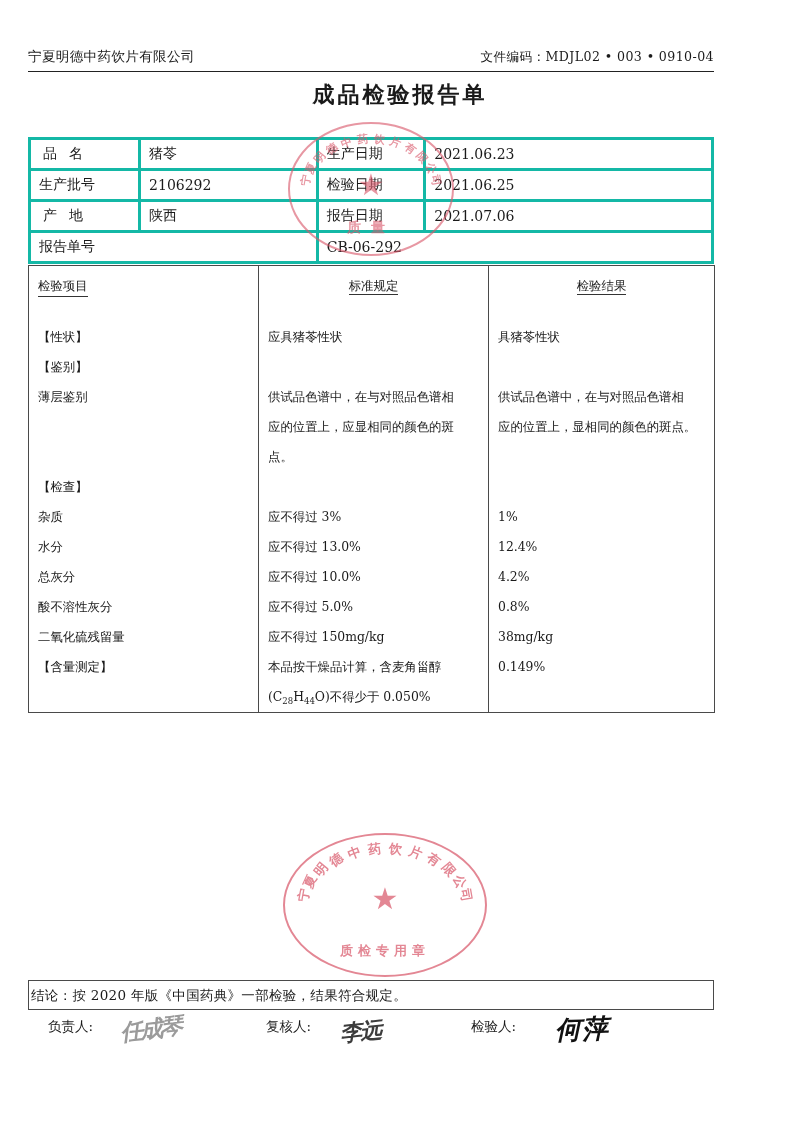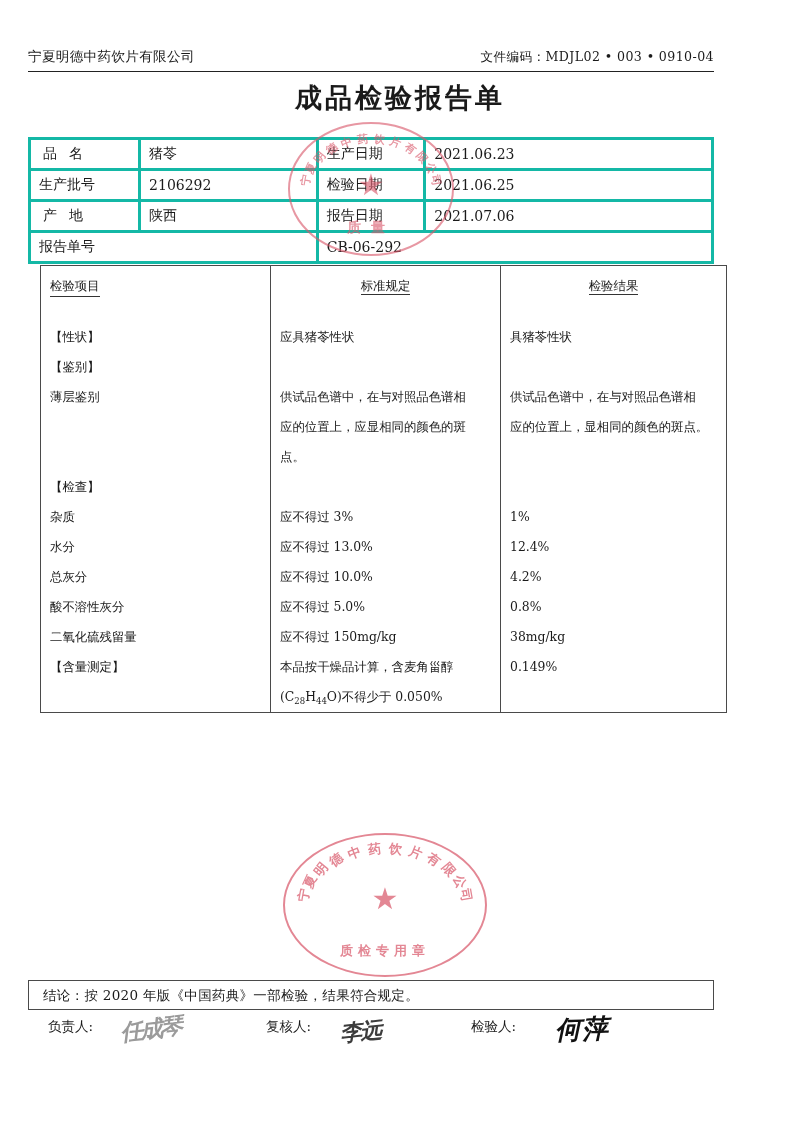--- a/index.html
+++ b/index.html
@@ -17,21 +17,21 @@
   .hdr{
     position:absolute;left:28px;top:48px;width:686px;
     display:flex;justify-content:space-between;align-items:flex-end;
     font-size:13.5px;letter-spacing:.4px;
     padding-bottom:5px;
     border-bottom:1.6px solid #222;
   }
   .hdr .code{font-size:12.6px;}
   .title{
     position:absolute;left:0;top:80px;width:800px;text-align:center;
-    font-size:27px;font-weight:bold;letter-spacing:3px;
+    font-size:22px;font-weight:bold;letter-spacing:3px;
   }
 
   
   .tbl{
     position:absolute;left:28px;top:137px;width:686px;
     border-collapse:collapse;
     table-layout:fixed;
   }
   .tbl td{
     border:3px solid #14b8a6;
@@ -44,21 +44,21 @@
   .lbl{width:88px;white-space:nowrap;}
   .lbl.sp{letter-spacing:12px;text-indent:4px;}
   .val-name{width:142px;margin-top:11px;}
   .lbl2{width:86px;white-space:nowrap;}
   .val-date{width:230px;}
   .rowno-lbl{white-space:nowrap;}
 
   
   .rtbl{
     position:absolute;left:28px;top:265px;width:686px;
-    border-collapse:collapse;table-layout:fixed;margin-left:12px;
+    border-collapse:collapse;table-layout:fixed;
   }
   .rtbl td{
     border-left:1px solid #4a4a4a;
     border-right:1px solid #4a4a4a;
     font-size:12.4px;
     padding:0 9px;
     vertical-align:top;
     box-sizing:border-box;
   }
   .rtbl tr.hdrow td{
@@ -81,21 +81,21 @@
 
   .spacer-td{border-bottom:1px solid #4a4a4a;}
 
   
   .concl{
     position:absolute;left:28px;top:980px;width:686px;height:30px;
     border:1px solid #4a4a4a;
     box-sizing:border-box;
     font-size:13.5px;
     line-height:28px;
-    padding-left:14px;
+    padding-left:2px;
     letter-spacing:.3px;
   }
 
   
   .sigrow{position:absolute;left:28px;top:1018px;width:686px;height:60px;}
   .sigblk{position:absolute;font-size:13.5px;white-space:nowrap;}
   .s1{left:20px;}
   .s2{left:238px;}
   .s3{left:443px;}
   .sig{

